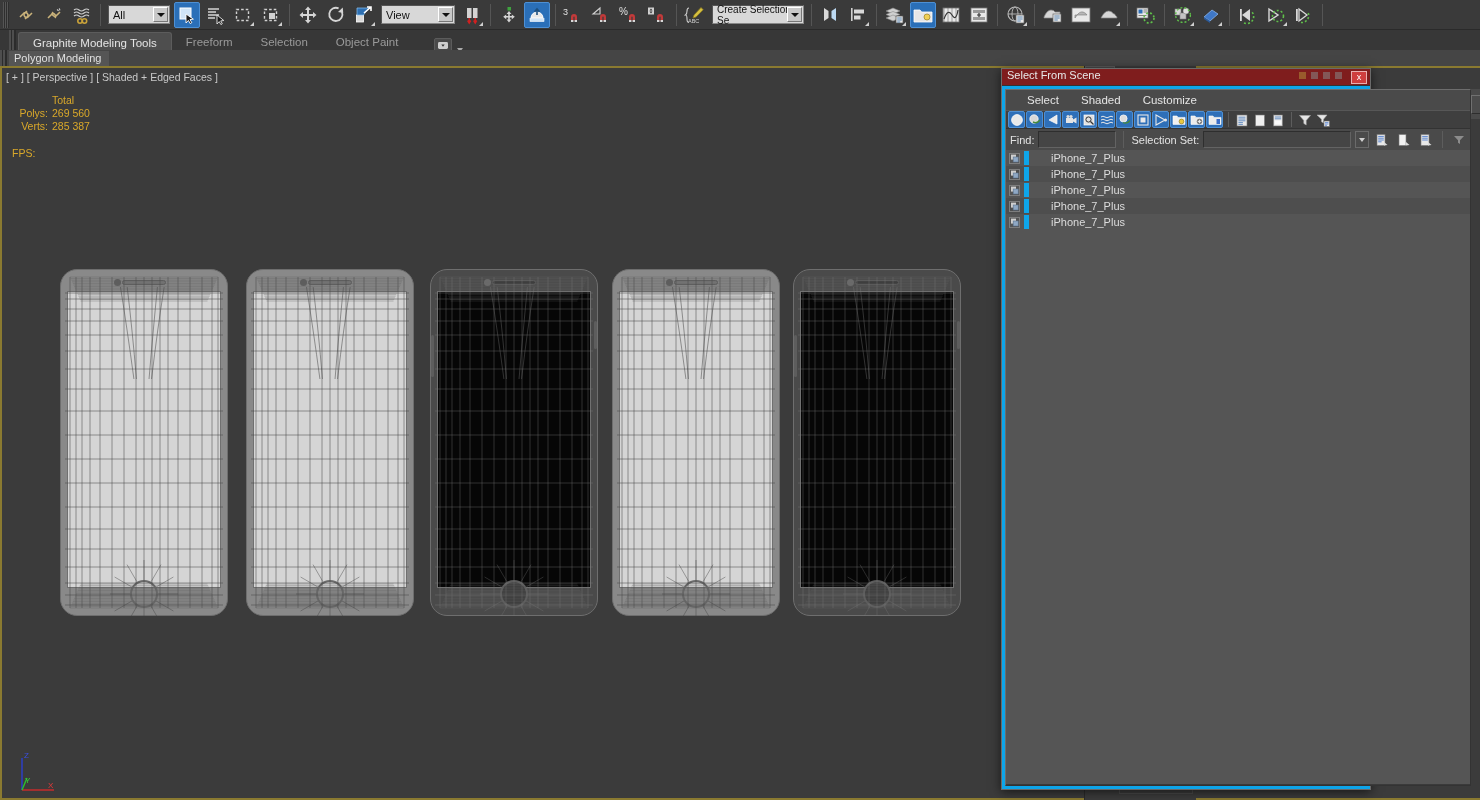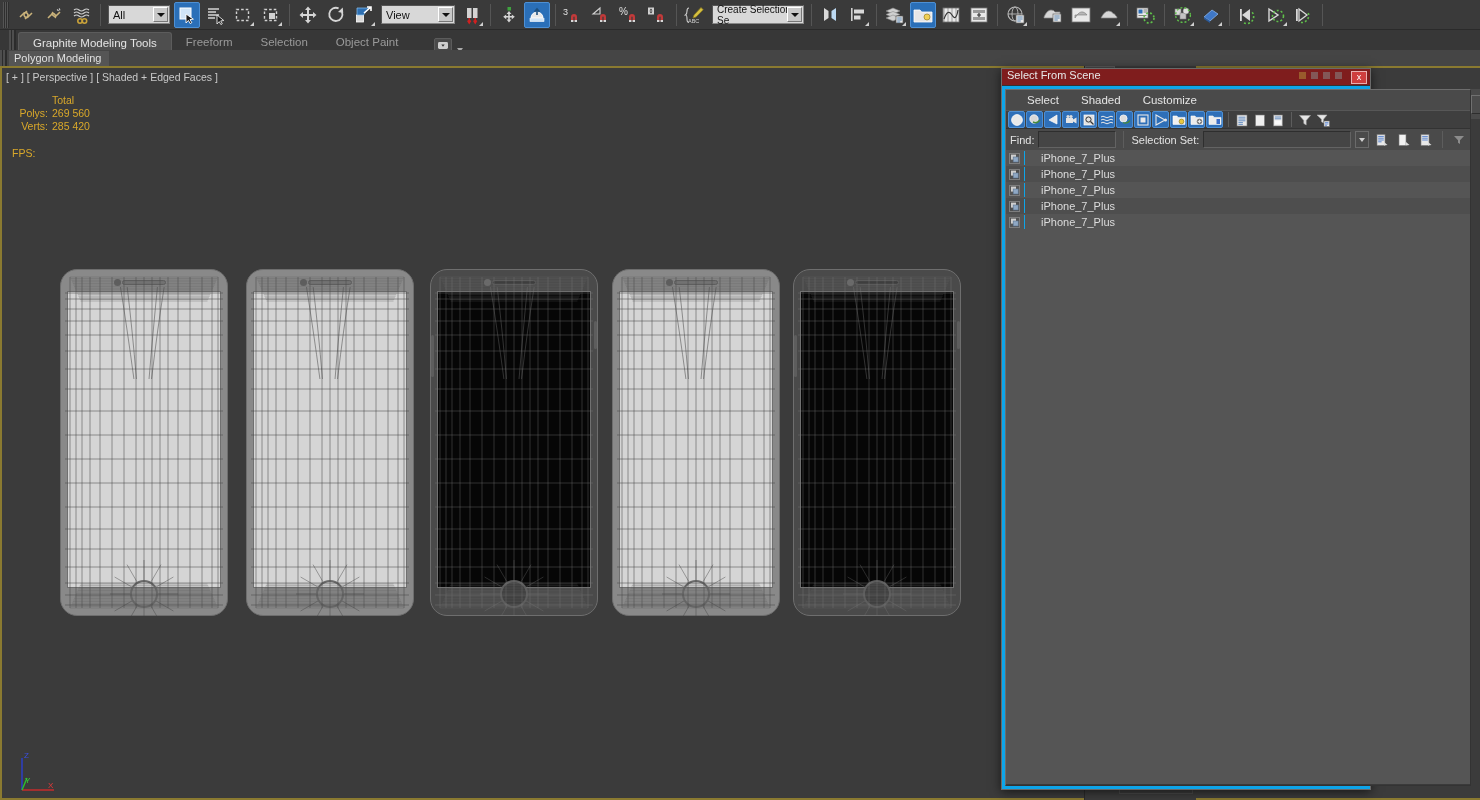--- a/index.html
+++ b/index.html
@@ -224,21 +224,21 @@
   .dlg-list {
     flex:1; background:#555555; overflow:auto;
     border-bottom:1px solid #3a3a3a;
   }
   .row {
     height:16px; display:flex; align-items:center; padding-left:3px;
     font-size:11px; color:#dcdcdc; cursor:default;
   }
   .row.alt { background:#4e4e4e; }
   .row .rowicon { width:11px;height:11px; margin-right:4px; flex:none; }
-  .row .rowname { border-left:1px solid #0ea5e9; padding-left:16px; line-height:14px; }
+  .row .rowname { border-left:5px solid #0ea5e9; padding-left:22px; line-height:14px; }
 
   .dlg-footer { height:30px; display:flex; align-items:center; justify-content:flex-end;
     padding-right:8px; gap:8px; flex:none; background:#4a4a4a; }
   .dlg-btn {
     width:58px;height:19px; background:#4c4c4c;
     border:1px solid #2e2e2e; border-top-color:#707070; border-left-color:#707070;
     color:#e4e4e4; font-size:11px; display:flex;align-items:center;justify-content:center;
     cursor:default; font-family:"Liberation Sans", sans-serif;
   }
 </style>
@@ -627,21 +627,21 @@
             <tr>
               <td class="lbl"></td>
               <td>Total</td>
             </tr>
         <tr>
               <td class="lbl">Polys:</td>
             <td>269 560</td>
             </tr>
         <tr>
               <td class="lbl">Verts:</td>
-            <td>285 420</td>
+            <td>285 387</td>
             </tr>
       </tbody>
         </table>
       <div class="fps"><span>FPS:</span>
         <span></span></div>
     </div>
 
     <div id="phones">
         <div class="phone light" style="left: 60px; top: 201px; width: 168px; height: 347px;">
           <div class="phone-body"></div>

